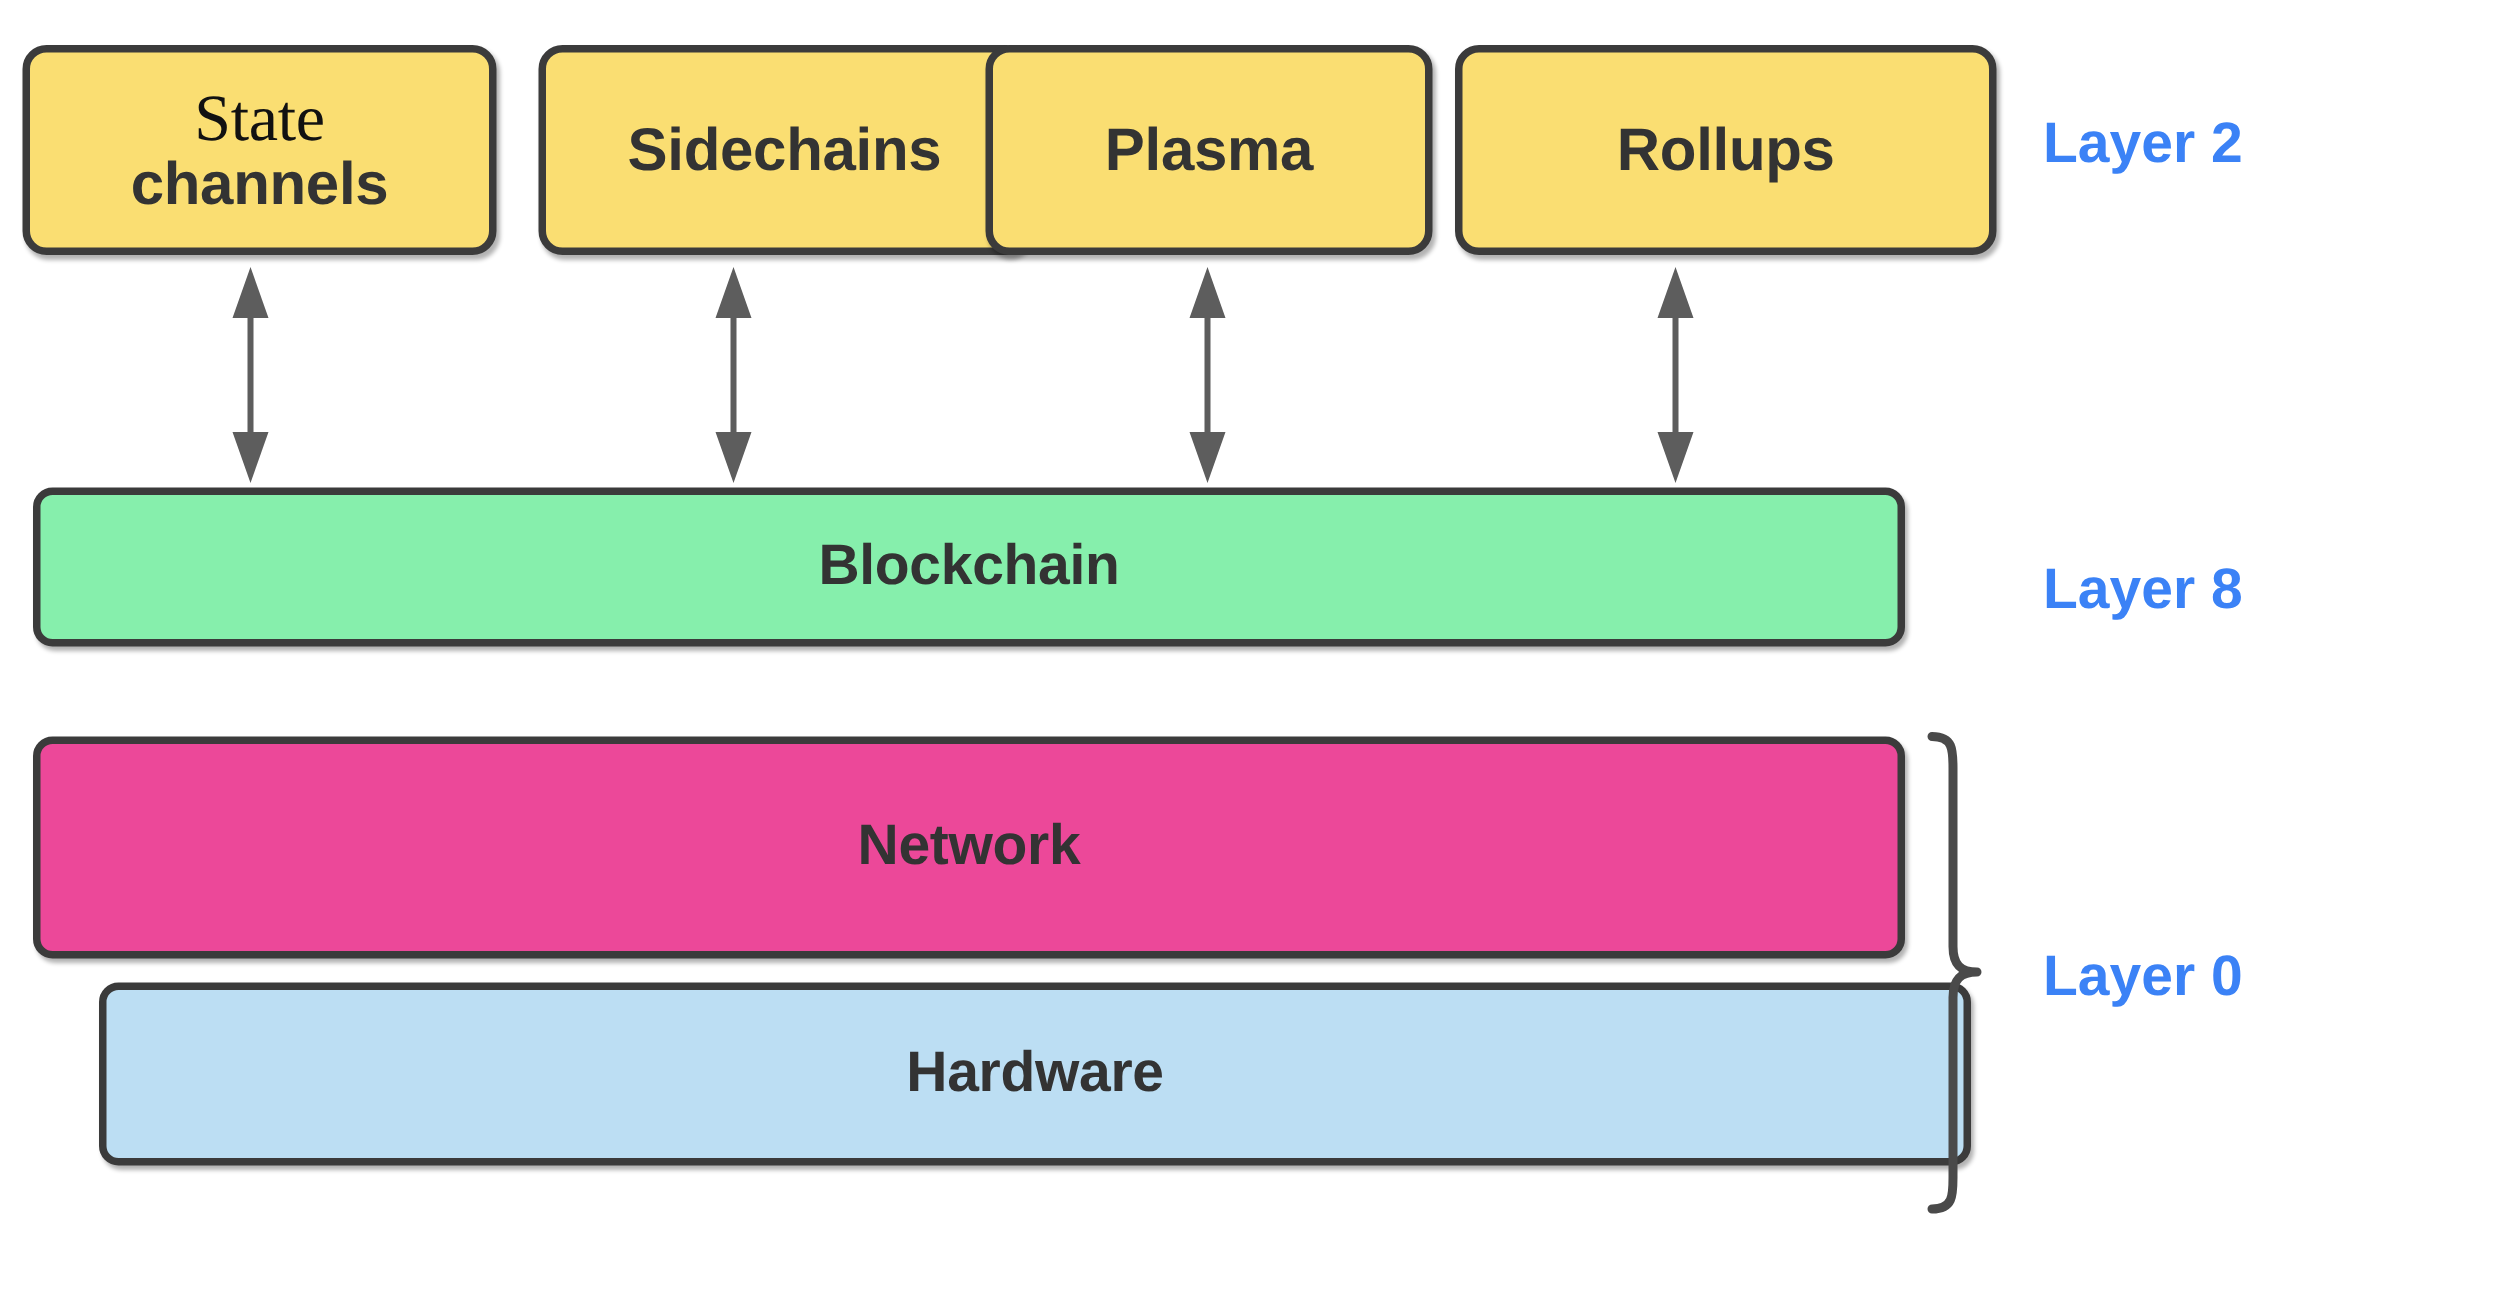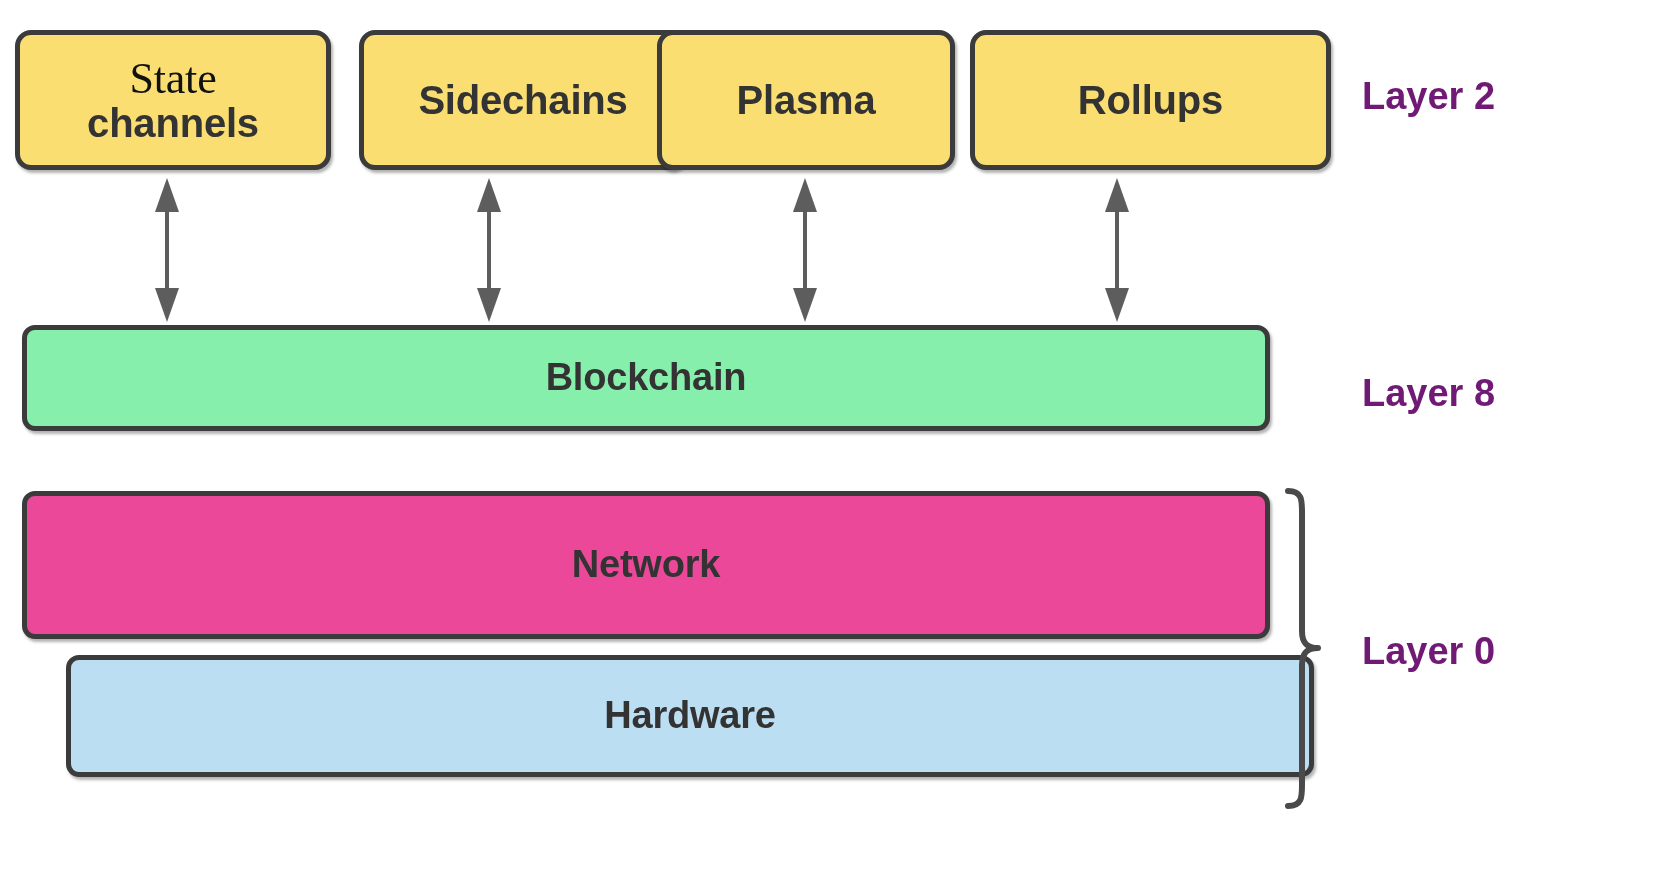--- a/index.html
+++ b/index.html
@@ -110,21 +110,21 @@
     position: absolute;
     left: 1278px;
     top: 486px;
     width: 46px;
     height: 325px;
   }
 
   
   .layer-caption {
     position: absolute;
-    color: #701a75;
+    color: #3b82f6;
     font-size: 38px;
     font-weight: bold;
     letter-spacing: 0px;
     white-space: nowrap;
   }
   #layer-caption-2 { left: 1362px; top: 75px; }
   #layer-caption-1 { left: 1362px; top: 372px; }
   #layer-caption-0 { left: 1362px; top: 630px; }
 </style>
 </head>

